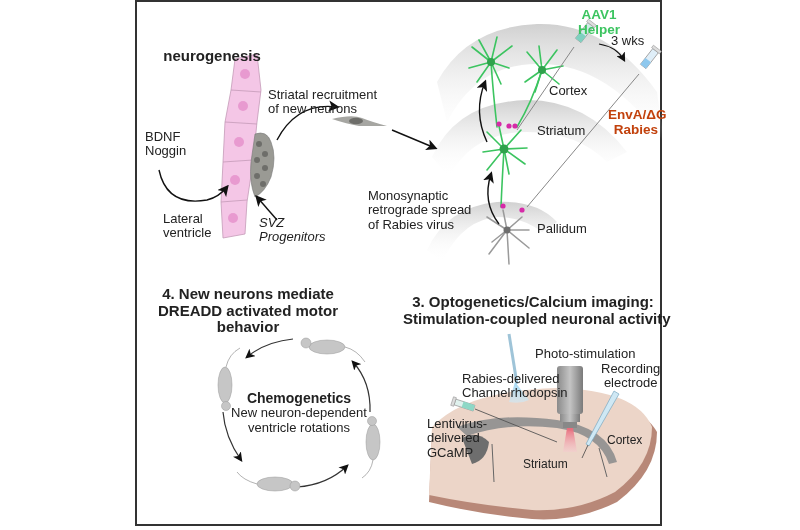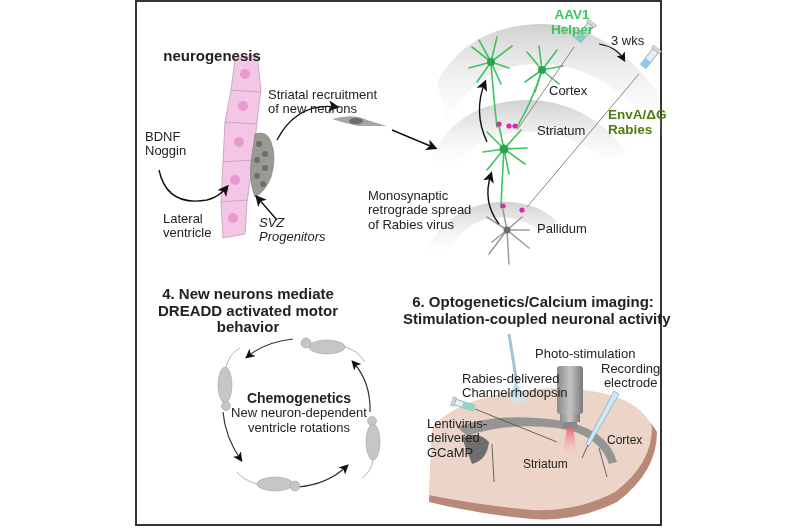--- a/index.html
+++ b/index.html
@@ -2,22 +2,22 @@
 <html><head>
 <meta charset="utf-8">
 <style>
   html, body { margin:0; padding:0; background:#ffffff; }
   body { width:800px; height:530px; position:relative; overflow:hidden; font-family:"Liberation Sans", sans-serif; }
   #frame { position:absolute; left:135px; top:0; width:527px; height:526px; border:2px solid #333; border-top:2px solid #333; box-sizing:border-box; background:#fff; }
   svg { position:absolute; left:0; top:0; }
   .t { position:absolute; color:#222; line-height:1.1; white-space:nowrap; }
   .h { font-weight:bold; font-size:15px; text-align:center; color:#222; }
   .s { font-size:13px; color:#222; }
-  .green { color:#3cc460; font-weight:bold; font-size:13.5px; text-align:center; }
-  .blue { color:#4d7c0f; font-weight:bold; font-size:13.5px; text-align:left; }
+  .green { color:#3cc460; font-weight:bold; font-size:13.5px; text-align:center;margin-left:27px; }
+  .blue { color:#c2410c; font-weight:bold; font-size:13.5px; text-align:center; }
   .ct { text-align:center; }
 </style>
 </head>
 <body>
 
 <div id="frame">
   <svg width="527" height="526" viewBox="0 0 527 526">
     <defs>
       <radialGradient id="arcg" cx="0.5" cy="0" r="1">
         <stop offset="0" stop-color="#b8b8b8"></stop>
@@ -238,21 +238,21 @@
     <div>DREADD activated motor</div>
     <div>behavior</div>
   </div>
   <div class="t ct" style="left:92px;top:389px;width:140px;">
     <div style="font-weight:bold;font-size:14px;">Chemogenetics</div>
     <div class="s">New neuron-dependent</div>
     <div class="s">ventricle rotations</div>
   </div>
 
   <div class="t h" style="left:266px;top:292px;width:260px;">
-    <div>6. Optogenetics/Calcium imaging:</div>
+    <div>3. Optogenetics/Calcium imaging:</div>
     <div>Stimulation-coupled neuronal activity</div>
   </div>
   <div class="t s" style="left:398px;top:345px;">Photo-stimulation</div>
   <div class="t s ct" style="left:464px;top:360px;">
     <div>Recording</div>
     <div>electrode</div>
   </div>
   <div class="t s" style="left:283px;top:370px;margin-left:42px;">
     <div>Rabies-delivered</div>
     <div>Channelrhodopsin</div>

